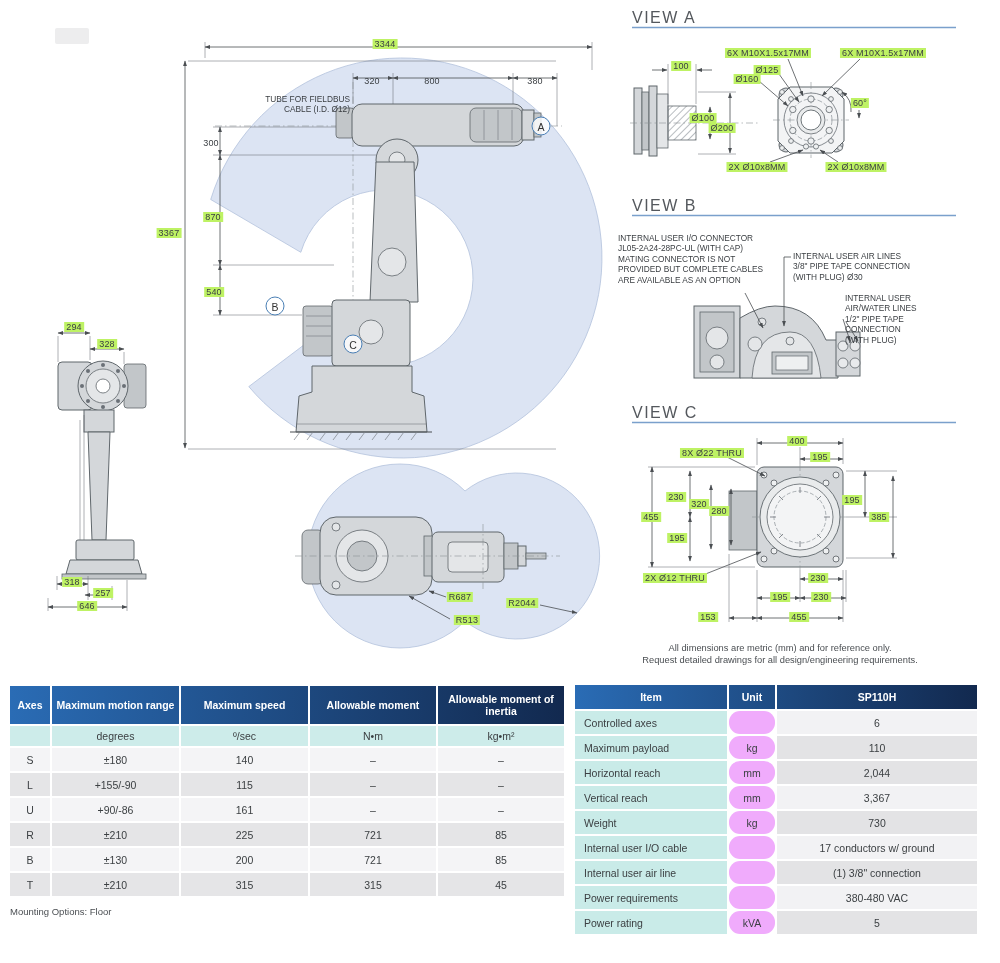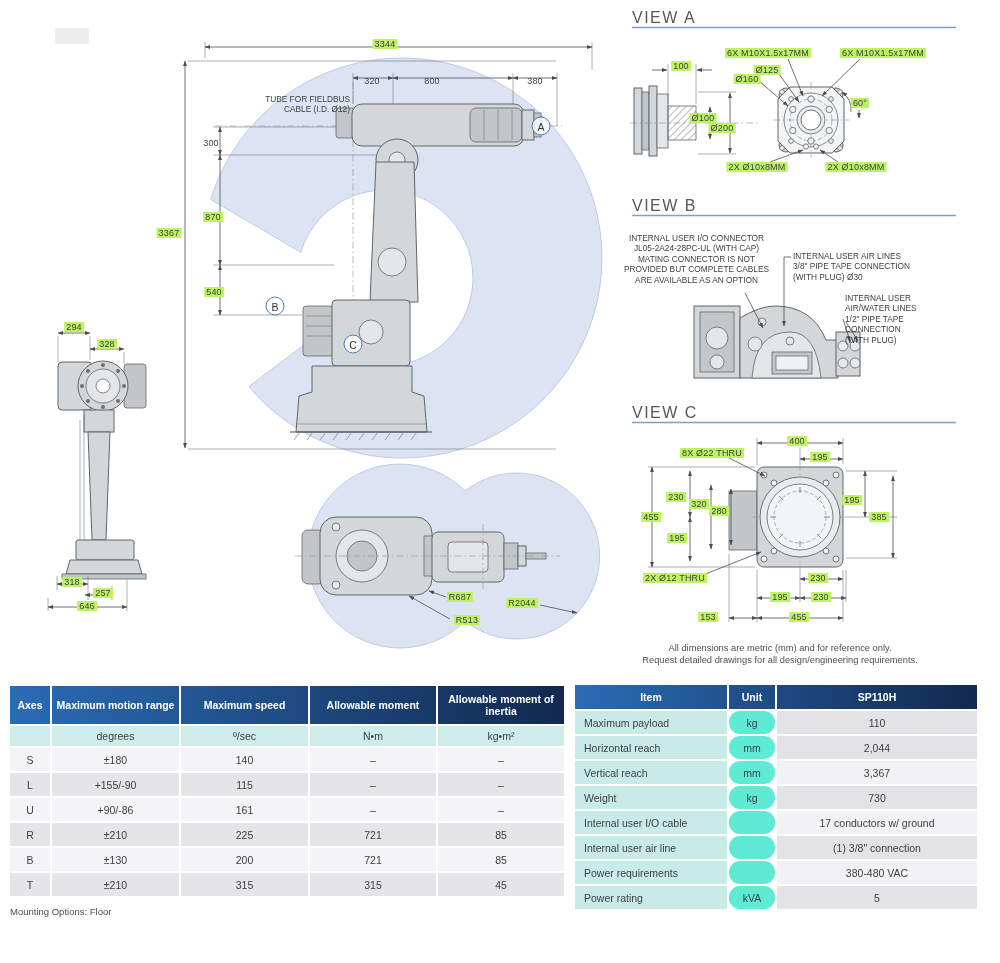--- a/index.html
+++ b/index.html
@@ -23,21 +23,21 @@
   .hrow { background:linear-gradient(90deg,#2a6cb5 0%,#12294f 100%); }
   .hrow th { color:#fff; font-weight:700; height:38px; line-height:12px; padding:2px; }
   #spec-left { position:absolute; left:8px; top:684px; width:558px; }
   #spec-left .units td { background:#cdecea; height:20px; }
   #spec-left tr.odd td { background:#f4f4f6; height:23px; }
   #spec-left tr.even td { background:#e5e5e7; height:23px; }
   #spec-right { position:absolute; left:573px; top:683px; width:406px; }
   #spec-right .hrow th { height:24px; }
   #spec-right td { height:23px; }
   #spec-right td.item { background:#c9ebe8; text-align:left; padding-left:9px; }
-  #spec-right td.unit { background:#5eead4;border-radius:11px; }
+  #spec-right td.unit { background:#f0abfc;border-radius:11px; }
   #spec-right tr.odd td.val { background:#f2f2f4; }
   #spec-right tr.even td.val { background:#e3e3e5; }
 </style>
 </head>
 <body>
 
 <div id="page">
 
 <svg id="art" width="1000" height="963" viewBox="0 0 1000 963">
   <defs>
@@ -378,21 +378,21 @@
 <div class="dim wbg" style="left:681px;top:66px">100</div>
 <div class="dim wbg" style="left:767px;top:70px">Ø125</div>
 <div class="dim wbg" style="left:747px;top:79px">Ø160</div>
 <div class="dim wbg" style="left:703px;top:118px">Ø100</div>
 <div class="dim wbg" style="left:722px;top:128px">Ø200</div>
 <div class="dim wbg" style="left:860px;top:103px">60°</div>
 <div class="dim wbg" style="left:757px;top:167px">2X Ø10x8MM</div>
 <div class="dim wbg" style="left:856px;top:167px">2X Ø10x8MM</div>
 
 <div class="vtitle" style="left:632px;top:197px">VIEW B</div>
-<div class="callout" style="left:618px;top:233px;width:157px;text-align:center">
+<div class="callout" style="left:618px;top:233px;width:157px;text-align:left">
   <span>INTERNAL USER I/O CONNECTOR</span><br>
   <span>JL05-2A24-28PC-UL (WITH CAP)</span><br>
   <span>MATING CONNECTOR IS NOT</span><br>
   <span>PROVIDED BUT COMPLETE CABLES</span><br>
   <span>ARE AVAILABLE AS AN OPTION</span>
 </div>
 <div class="callout" style="left:793px;top:251px">
   <span>INTERNAL USER AIR LINES</span><br>
   <span>3/8" PIPE TAPE CONNECTION</span><br>
   <span>(WITH PLUG) Ø30</span>
@@ -503,20 +503,25 @@
         <col style="width:152px">
         <col style="width:46px">
         <col style="width:200px">
       </colgroup>
   <tbody>
         <tr class="hrow">
     <th>Item</th>
     <th>Unit</th>
     <th>SP110H</th>
   </tr>
+  <tr class="odd">
+    <td class="item">Controlled axes</td>
+    <td class="unit"></td>
+    <td class="val">6</td>
+  </tr>
   <tr class="even">
     <td class="item">Maximum payload</td>
     <td class="unit">kg</td>
     <td class="val">110</td>
   </tr>
   <tr class="even">
     <td class="item">Horizontal reach</td>
     <td class="unit">mm</td>
     <td class="val">2,044</td>
   </tr>

